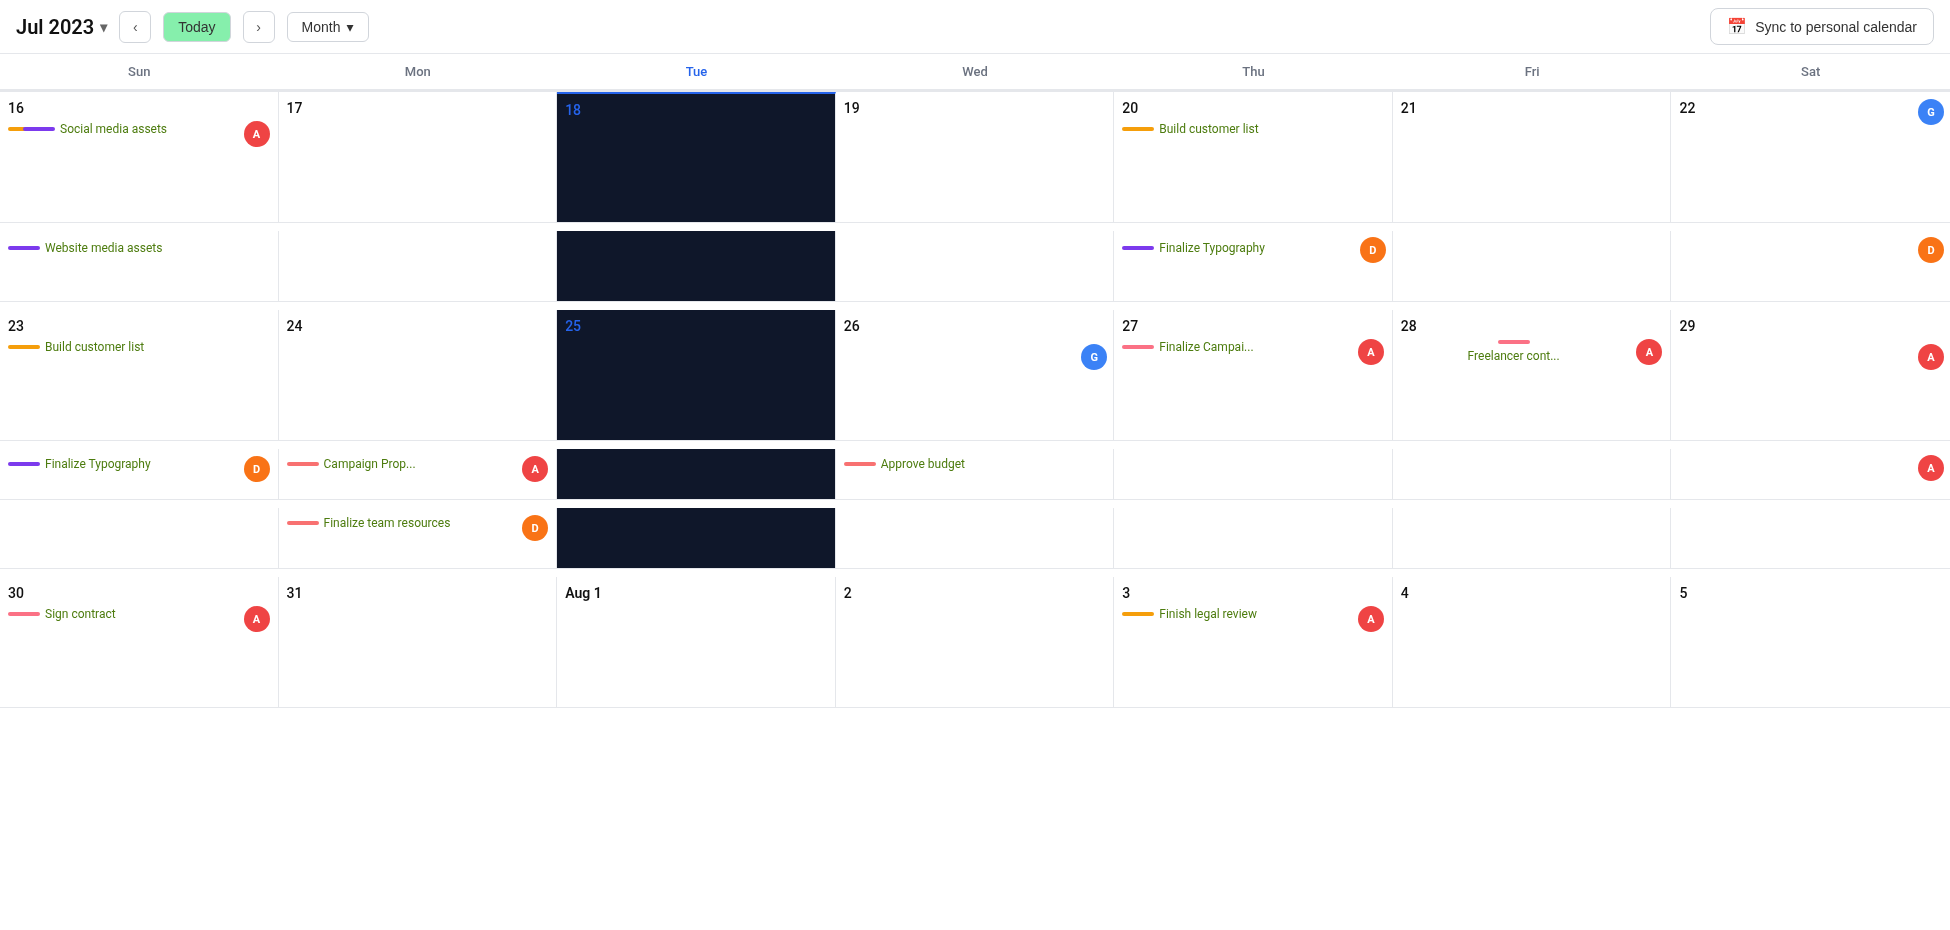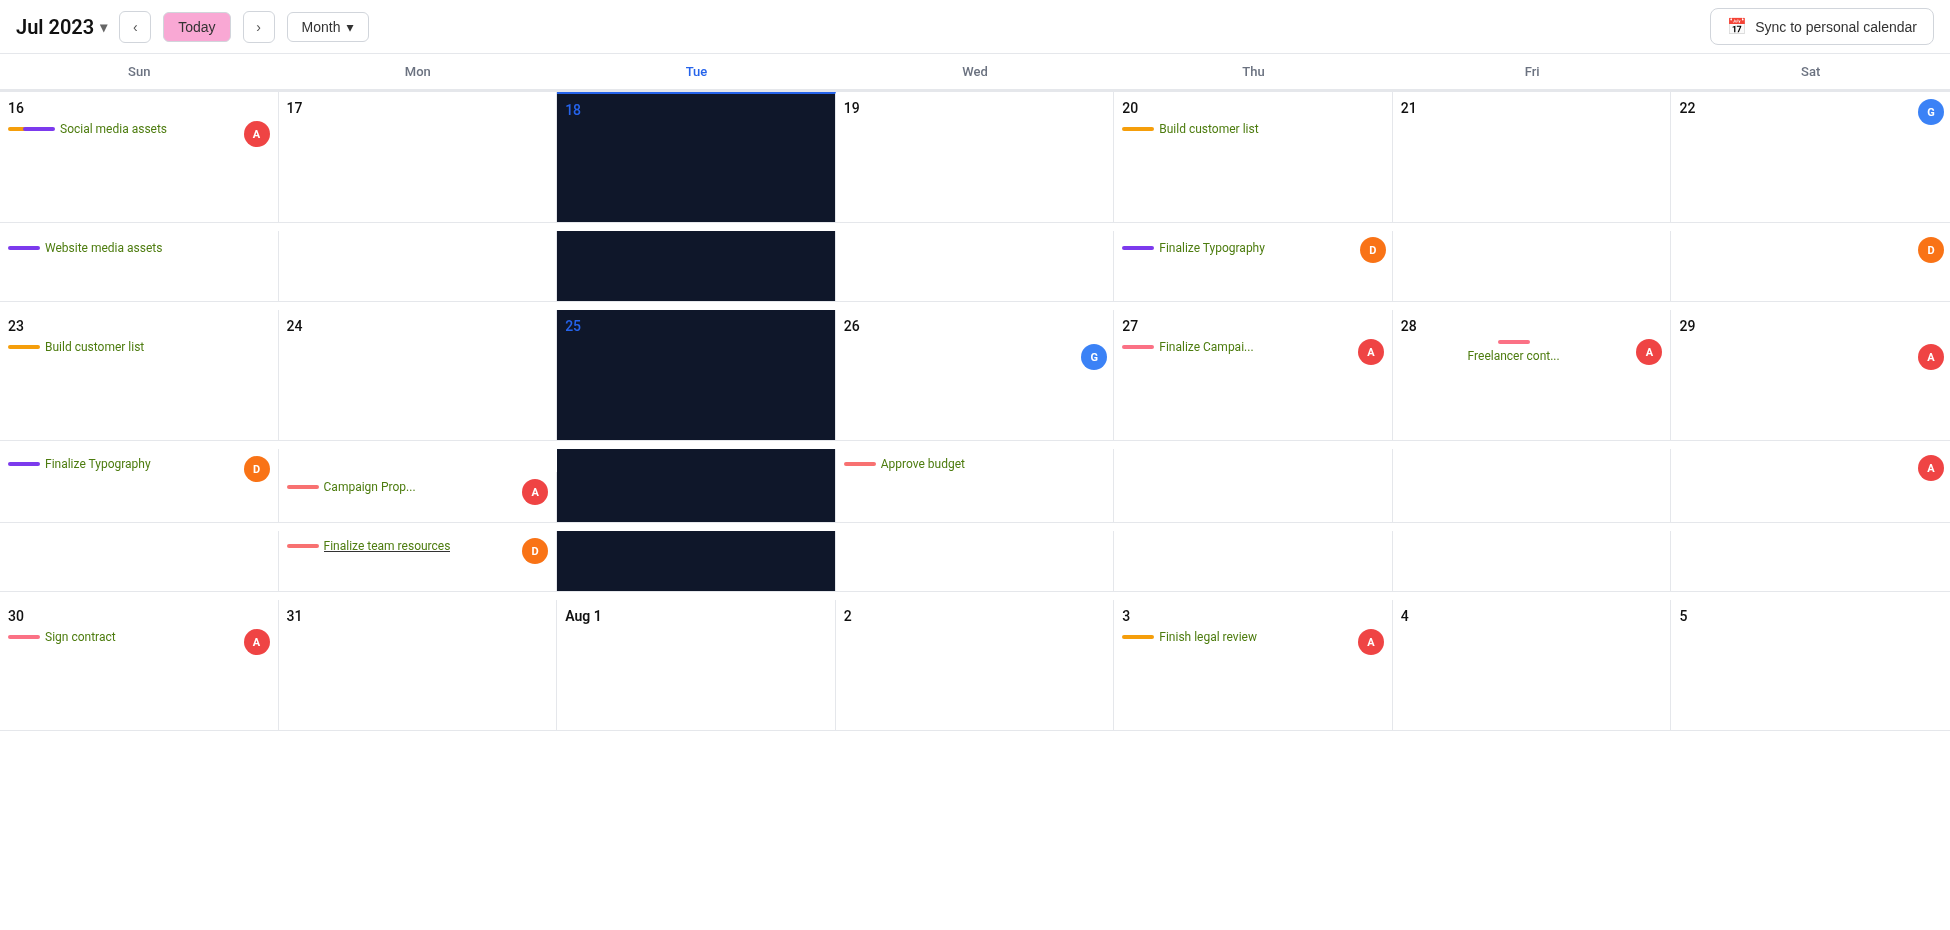--- a/index.html
+++ b/index.html
@@ -3,21 +3,21 @@
   <meta charset="utf-8">
   <style>
     * { box-sizing: border-box; margin: 0; padding: 0; }
     body { font-family: -apple-system, BlinkMacSystemFont, 'Segoe UI', Roboto, sans-serif; background: #fff; color: #333; font-size: 14px; }
 
     .header {
       display: flex; align-items: center; padding: 8px 16px; border-bottom: 1px solid #e5e7eb; gap: 12px;
     }
     .month-title { font-size: 20px; font-weight: 600; color: #111; display: flex; align-items: center; gap: 6px; cursor: pointer; }
     .nav-btn { width: 32px; height: 32px; border: 1px solid #d1d5db; border-radius: 6px; background: #fff; cursor: pointer; display: flex; align-items: center; justify-content: center; font-size: 14px; color: #555; }
-    .today-btn { padding: 6px 14px; border: 1px solid #d1d5db; border-radius: 6px; background: #f9a8d4; cursor: pointer; font-size: 14px; color: #333; }
+    .today-btn { padding: 6px 14px; border: 1px solid #d1d5db; border-radius: 6px; background: #86efac; cursor: pointer; font-size: 14px; color: #333; }
     .view-btn { padding: 6px 14px; border: 1px solid #d1d5db; border-radius: 6px; background: #fff; cursor: pointer; font-size: 14px; color: #333; display: flex; align-items: center; gap: 6px; }
     .sync-btn { margin-left: auto; padding: 8px 16px; border: 1px solid #d1d5db; border-radius: 8px; background: #fff; cursor: pointer; font-size: 14px; color: #333; display: flex; align-items: center; gap: 8px; }
     .day-header { text-align: center; padding: 10px 0; font-size: 13px; font-weight: 500; color: #6b7280; border-bottom: 1px solid #e5e7eb; }
     .day-header.today { color: #2563eb; }
 
     .col-headers { display: grid; grid-template-columns: repeat(7, 1fr); border-bottom: 2px solid #e5e7eb; }
 
     .weeks-container { display: flex; flex-direction: column; gap: 8px; }
     .week { display: grid; grid-template-columns: repeat(7, 1fr); border-bottom: 1px solid #e5e7eb; }
     .cell { border-right: 1px solid #e5e7eb; padding: 8px 8px 8px 8px; min-height: 130px; position: relative; background: #fff; }
@@ -189,21 +189,21 @@
   <div class="week" style="min-height:50px;">
 
     <div class="cell" style="min-height:50px;">
       <div class="ev" style="padding-right:36px;">
         <span class="ev-bar" style="background:#7c3aed;"></span>
         <span class="ev-label">Finalize Typography</span>
         <span class="ev-avatar" style="background:#f97316;">D</span>
       </div>
     </div>
 
-    <div class="cell" style="min-height:50px;margin-top:23px;">
+    <div class="cell" style="min-height:50px;">
       <div class="ev" style="padding-right:36px;">
         <span class="ev-bar" style="background:#f87171;"></span>
         <span class="ev-label">Campaign Prop...</span>
         <span class="ev-avatar" style="background:#ef4444;">A</span>
       </div>
     </div>
 
     <div class="cell highlight" style="min-height:50px;"></div>
 
     <div class="cell" style="min-height:50px;">
@@ -217,21 +217,21 @@
 
     <div class="cell" style="min-height:50px;"></div>
 
     <div class="cell" style="min-height:50px;position:relative;">
       <span class="ev-avatar" style="background:#ef4444;position:absolute;right:6px;top:6px;">A</span>
     </div>
   </div>
 
   <div class="week" style="min-height:60px;">
     <div class="cell" style="min-height:60px;"></div>
-    <div class="cell" style="min-height:60px;position:relative;text-decoration:underline;">
+    <div class="cell" style="min-height:60px;position:relative;">
       <div class="ev" style="padding-right:36px;">
         <span class="ev-bar" style="background:#f87171;"></span>
         <span class="ev-label">Finalize team resources</span>
         <span class="ev-avatar" style="background:#f97316;">D</span>
       </div>
     </div>
     <div class="cell highlight" style="min-height:60px;"></div>
     <div class="cell" style="min-height:60px;"></div>
     <div class="cell" style="min-height:60px;"></div>
     <div class="cell" style="min-height:60px;"></div>

